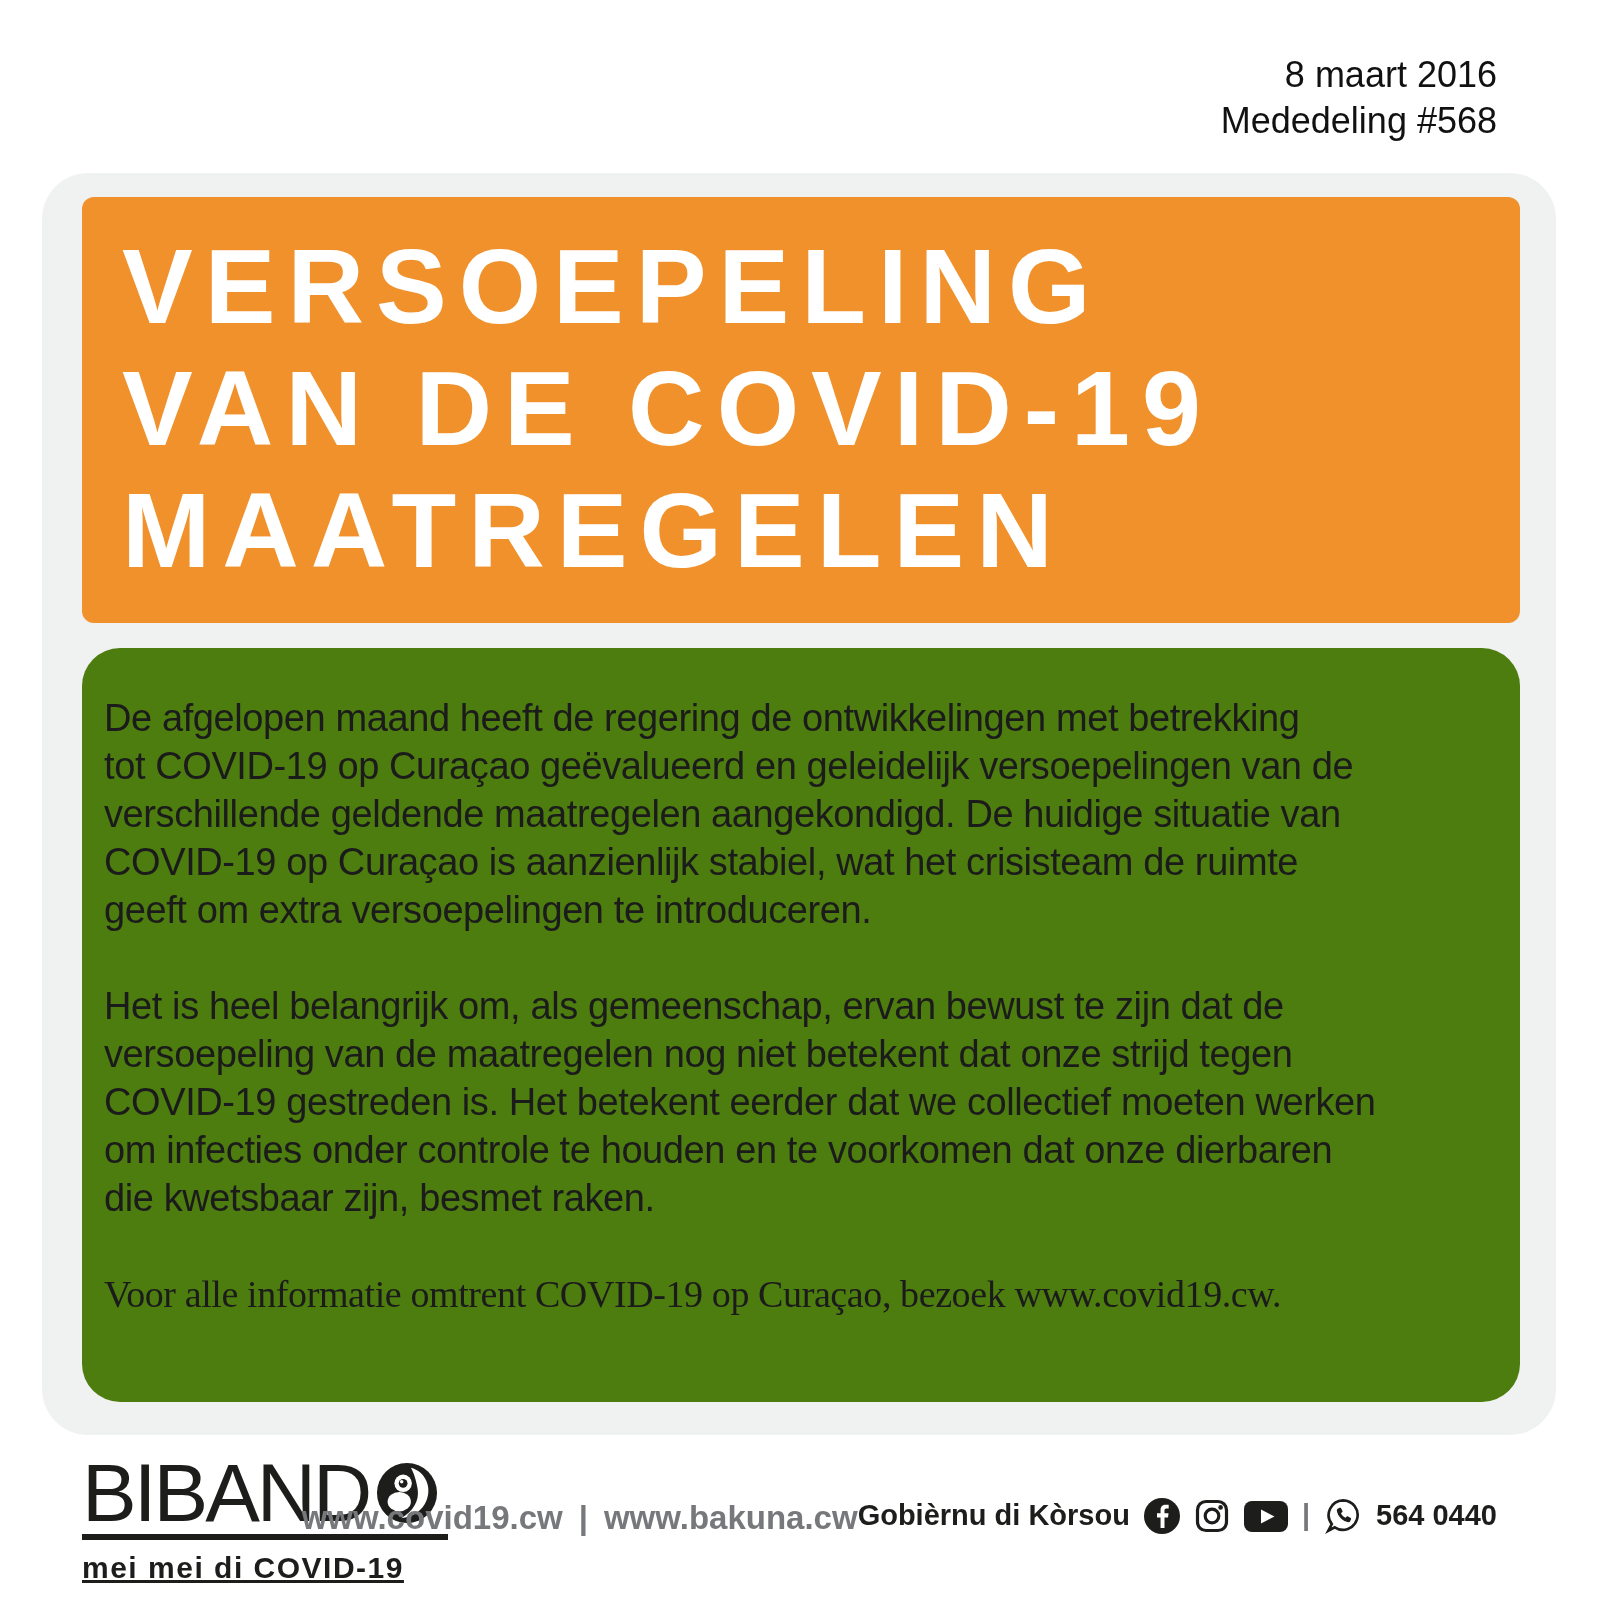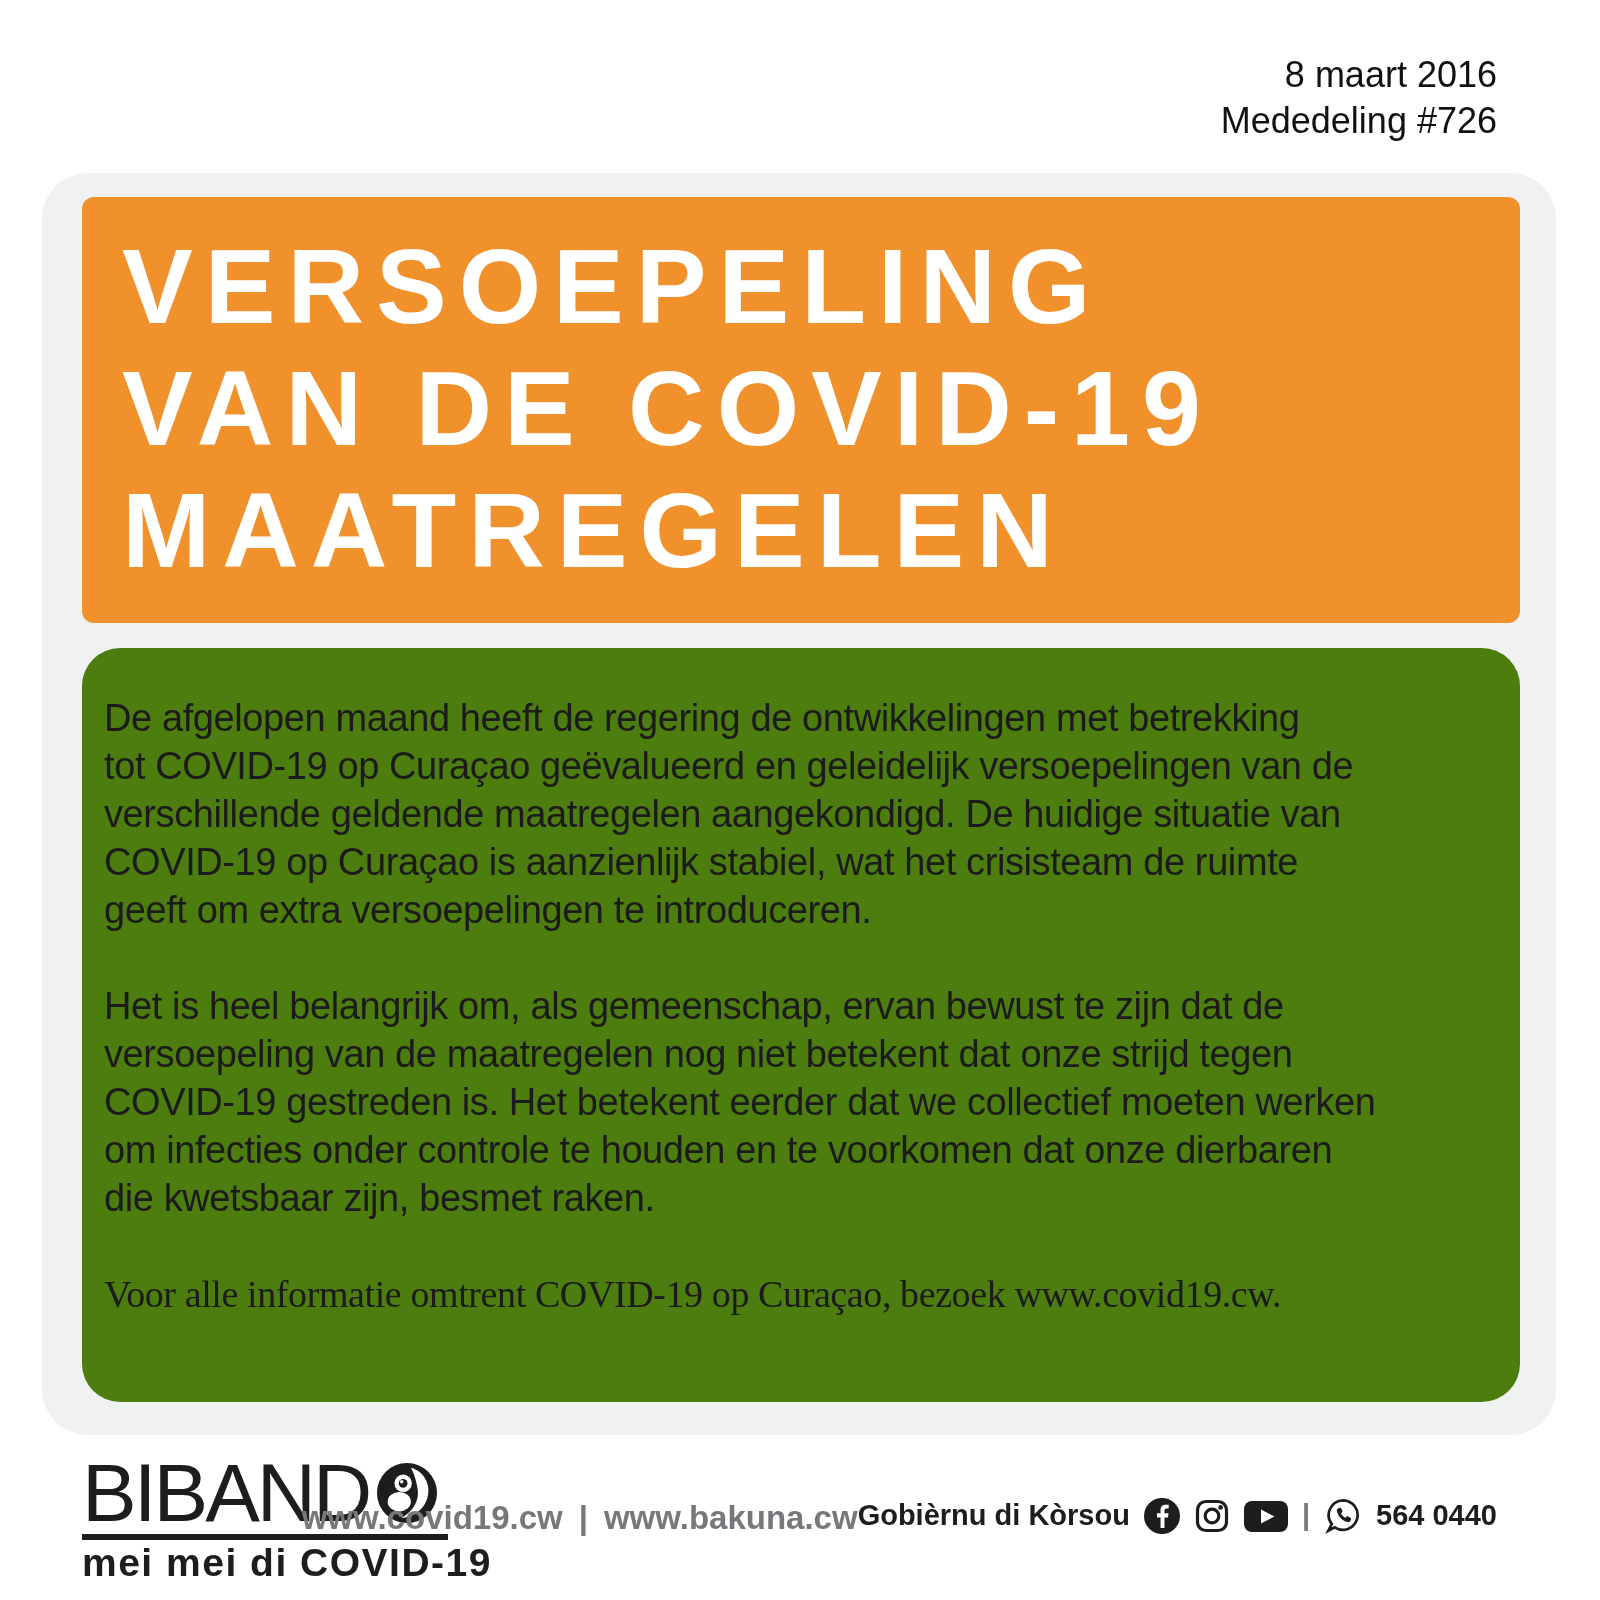--- a/index.html
+++ b/index.html
@@ -95,25 +95,26 @@
     letter-spacing: -3px;
     color: var(--black, #1D1D1B);
   }
   .brand-rule {
     width: 366px;
     height: 6px;
     background: var(--black, #1D1D1B);
     margin-top: 10px;
   }
   .brand-tagline {
-    margin-top: 1px;
-    font-size: 39px;
+    margin-top: 11px;
+    font-size: 30px;
     font-weight: bold;
     letter-spacing: 1.5px;
     color: var(--black, #1D1D1B);
+    text-decoration: underline;
   }
 
   .footer-right {
     position: absolute;
     right: 103px;
     top: 1497px;
     display: flex;
     flex-direction: row;
     align-items: flex-end;
     gap: 0;
@@ -137,21 +138,21 @@
   }
   .gov-row .sep, .urls .sep { color: var(--gray_text, #77787B); font-weight: bold; }
   .icon { display: inline-flex; align-items: center; }
   .icon svg { display: block; }
 </style>
 </head>
 <body>
 
 <div class="date-block">
   <div>8 maart 2016</div>
-  <div>Mededeling #726</div>
+  <div>Mededeling #568</div>
 </div>
 
 <div class="panel">
 
   <div class="banner">
     <div class="banner-title">VERSOEPELING
 VAN DE COVID-19
 MAATREGELEN</div>
   </div>
 

